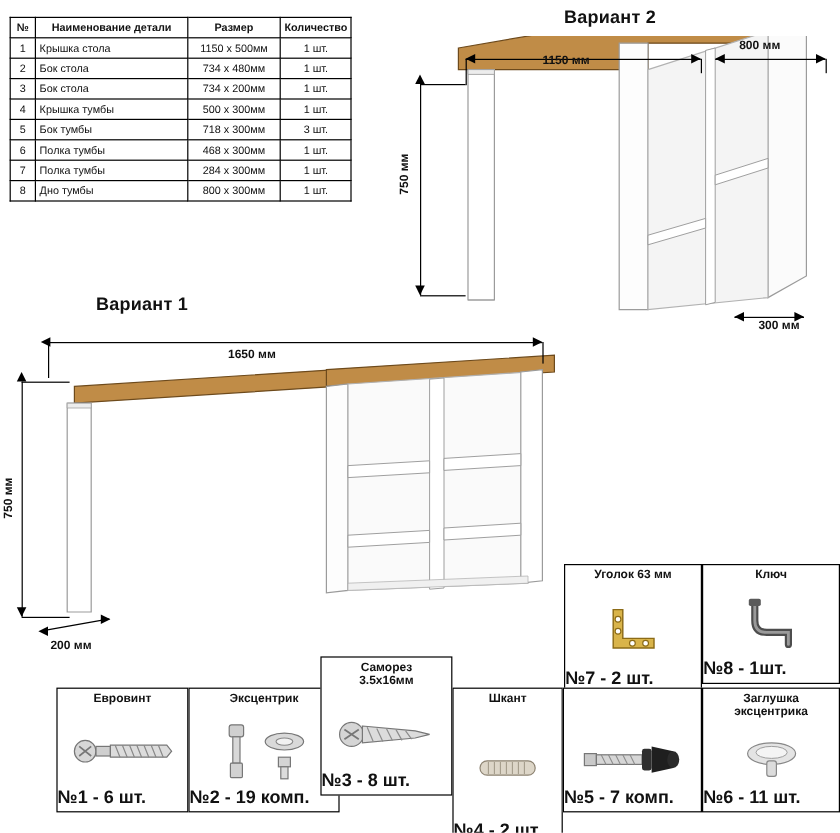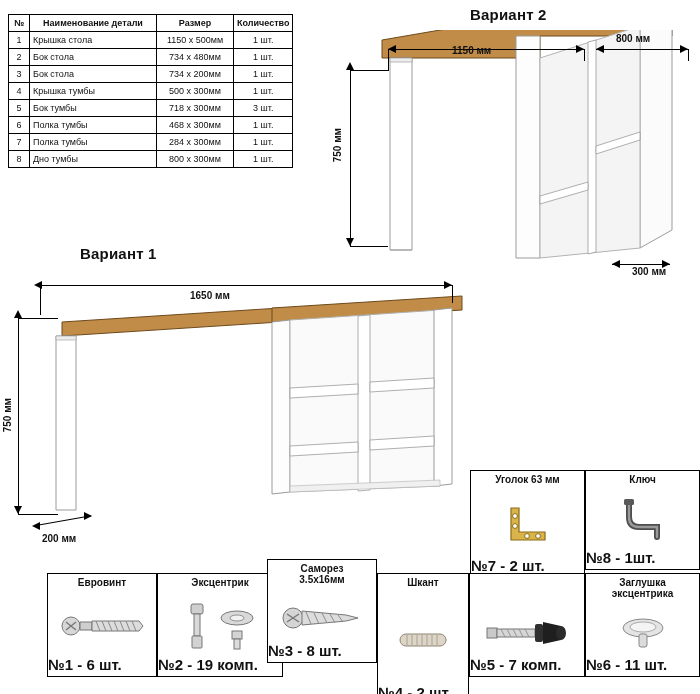--- a/index.html
+++ b/index.html
@@ -264,21 +264,21 @@
       <ellipse cx="62" cy="20" rx="16" ry="7" fill="#d9d9d9" stroke="#777" stroke-width="1"></ellipse>
       <ellipse cx="62" cy="20" rx="7" ry="3" fill="#f1f1f1" stroke="#888" stroke-width="0.9"></ellipse>
 
       <rect x="57" y="33" width="10" height="8" fill="#d4d4d4" stroke="#777" stroke-width="1"></rect>
       <rect x="59" y="41" width="6" height="10" fill="#dcdcdc" stroke="#777" stroke-width="1"></rect>
     </svg>
   </div>
   <div class="hw-caption">№2 - 19 комп.</div>
 </div>
 
-<div class="hw-box" style="left:267px;top:559px;width:110px;height:104px;">
+<div class="hw-box" style="left:267px;top:547px;width:110px;height:116px;">
   <div class="hw-title">
     <span>Саморез</span><br>
     <span>3.5x16мм</span>
   </div>
   <div class="hw-art" style="top:32px;">
     <svg width="84" height="24" viewBox="0 0 84 24">
       <circle cx="13" cy="12" r="10" fill="#d5d5d5" stroke="#777" stroke-width="1"></circle>
       <path d="M7 8 L19 16 M19 8 L7 16" stroke="#777" stroke-width="1.5"></path>
       <path d="M22 5 L66 9 L78 12 L66 15 L22 19 Z" fill="#dcdcdc" stroke="#777" stroke-width="1"></path>
       <g stroke="#8c8c8c" stroke-width="1">

